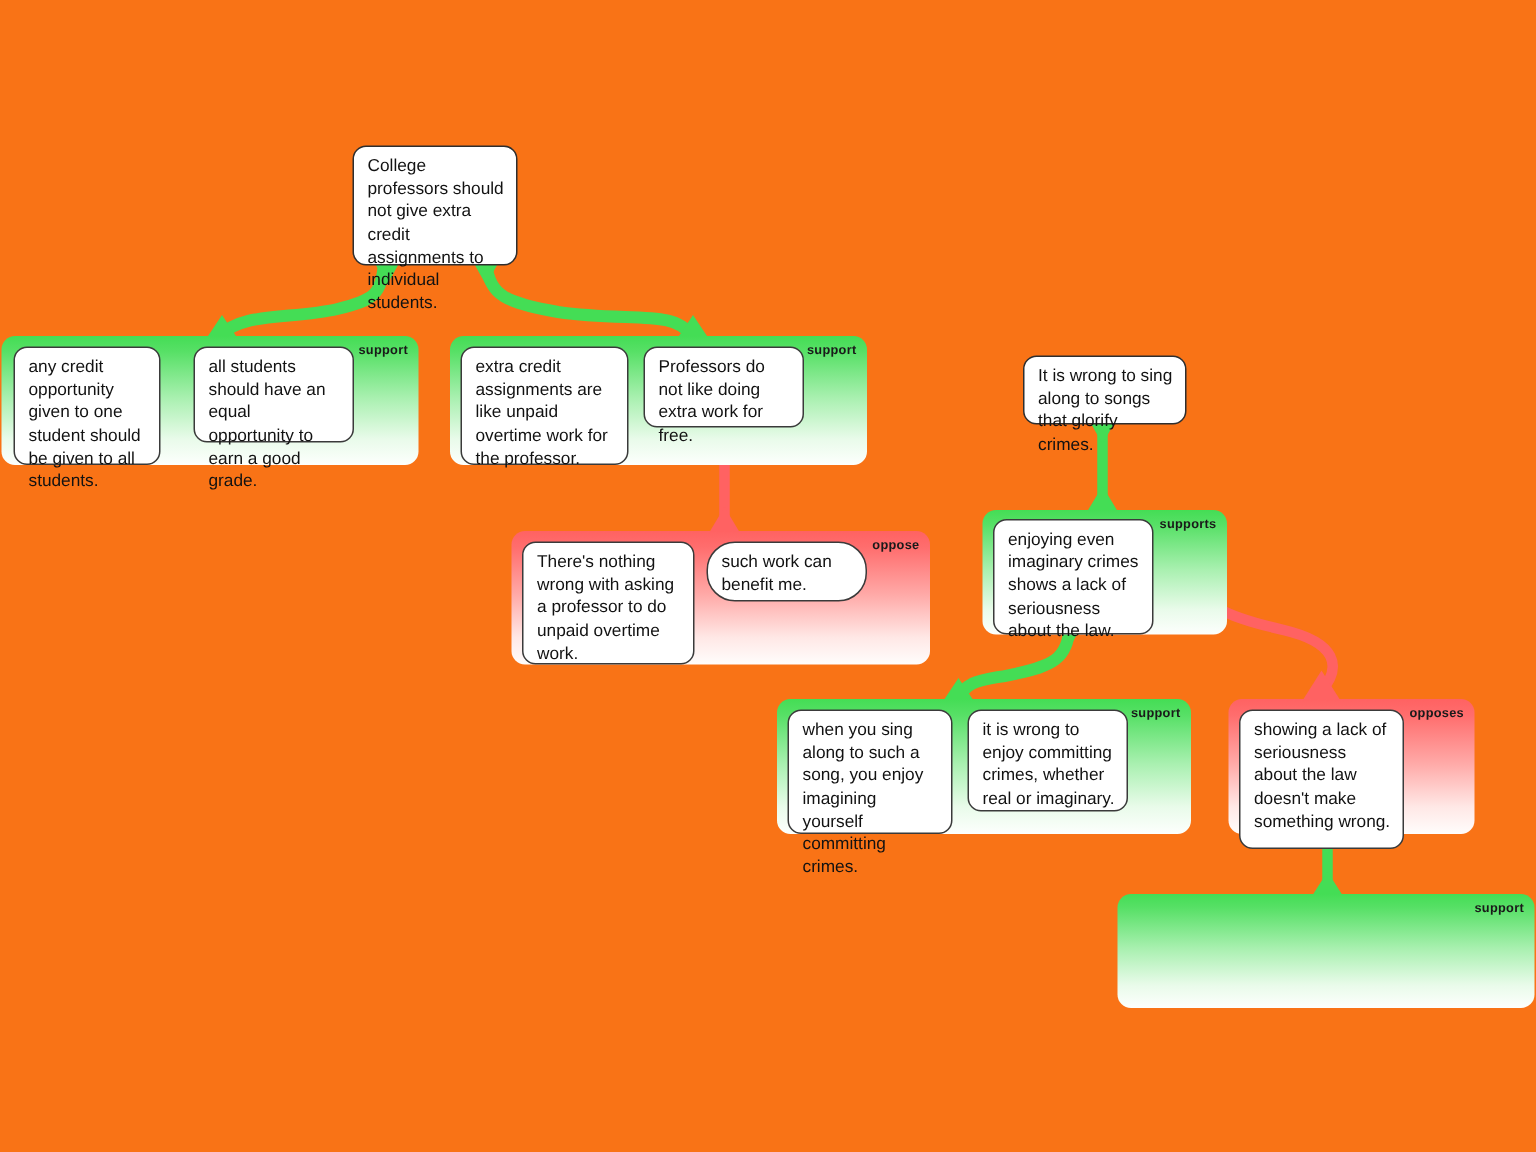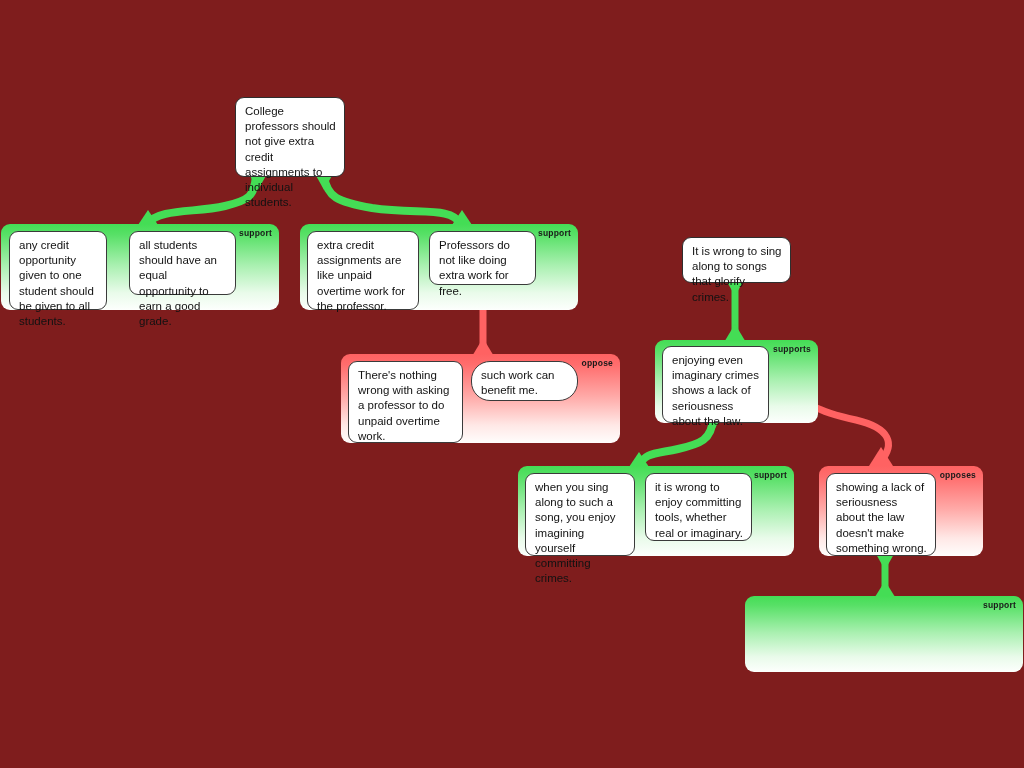--- a/index.html
+++ b/index.html
@@ -5,21 +5,21 @@
 <style>
   html, body {
     margin: 0;
     padding: 0;
     background: #000000;
   }
   #stage {
     position: relative;
     width: 1024px;
     height: 768px;
-    background: #7f1d1d;
+    background: #f97316;
     overflow: hidden;
     font-family: "Liberation Sans", sans-serif;
   }
   #links {
     position: absolute;
     left: 0;
     top: 0;
     width: 1024px;
     height: 768px;
     pointer-events: none;
@@ -144,27 +144,27 @@
     <span>enjoying even imaginary crimes shows a lack of seriousness about the law.</span>
   </div>
 
   <div class="group support" style="left:518px; top:466px; width:276px; height:90px;">
     <span class="group-label">support</span>
   </div>
   <div class="card" style="left:525px; top:473px; width:110px; height:83px;">
     <span>when you sing along to such a song, you enjoy imagining yourself committing crimes.</span>
   </div>
   <div class="card" style="left:645px; top:473px; width:107px; height:68px;">
-    <span>it is wrong to enjoy committing tools, whether real or imaginary.</span>
+    <span>it is wrong to enjoy committing crimes, whether real or imaginary.</span>
   </div>
 
   <div class="group oppose" style="left:819px; top:466px; width:164px; height:90px;">
     <span class="group-label">opposes</span>
   </div>
-  <div class="card" style="left:826px; top:473px; width:110px; height:83px;">
+  <div class="card" style="left:826px; top:473px; width:110px; height:93px;">
     <span>showing a lack of seriousness about the law doesn't make something wrong.</span>
   </div>
 
   <div class="group support" style="left:745px; top:596px; width:278px; height:76px;">
     <span class="group-label">support</span>
   </div>
 
 </div>
 
 </body></html>

